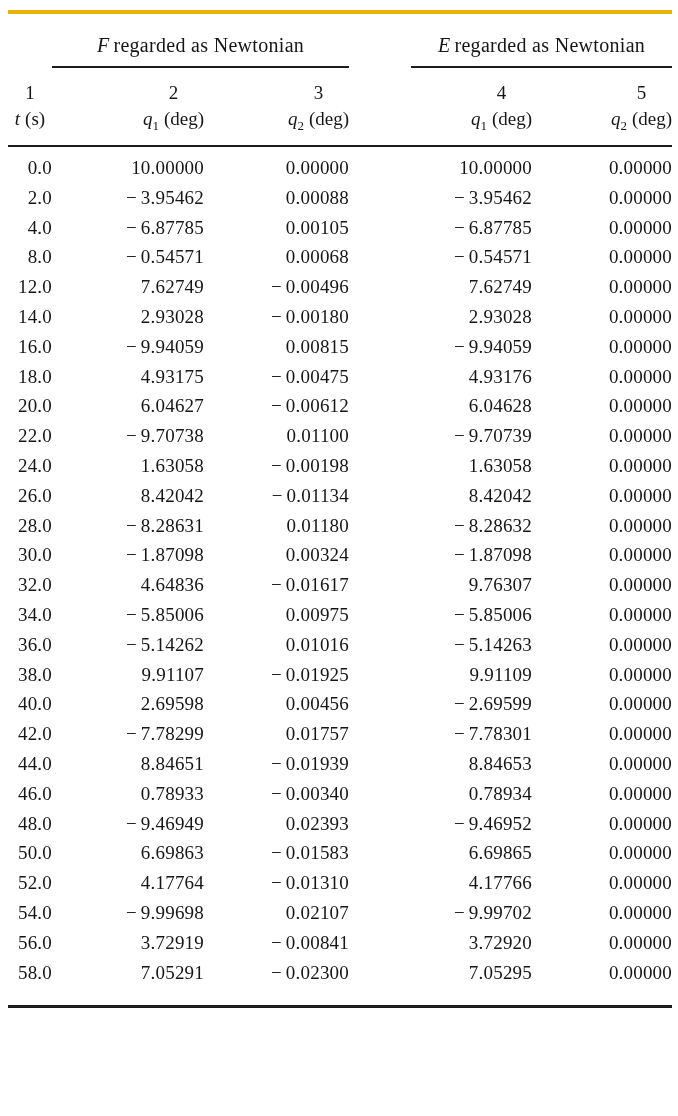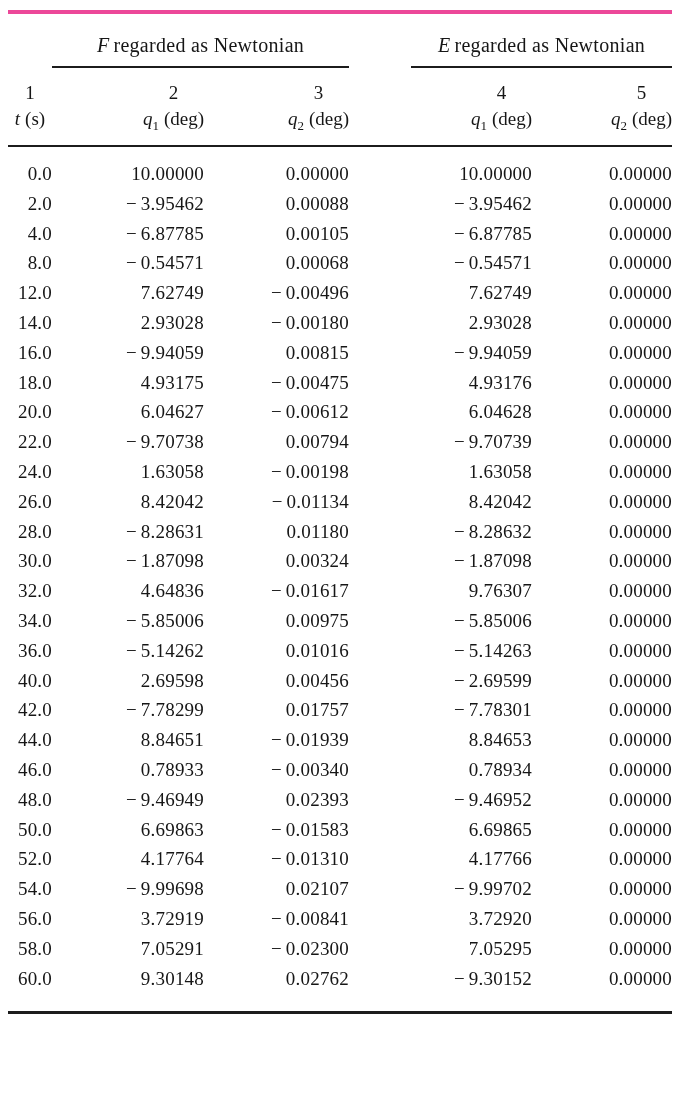--- a/index.html
+++ b/index.html
@@ -9,21 +9,21 @@
     font-family: "Liberation Serif", "DejaVu Serif", serif;
     color: #161616;
   }
   .page { width: 678px; height: 1116px; overflow: hidden; position: relative; }
 
   table.data-table {
     border-collapse: collapse;
     table-layout: fixed;
     width: 664px;
     margin: 10px 0 0 8px;
-    border-top: 4px solid #ec4899;
+    border-top: 4px solid #eab308;
   }
   col.c0 { width: 44px; }
   col.c1 { width: 152px; }
   col.c2 { width: 145px; }
   col.gap { width: 62px; }
   col.c3 { width: 121px; }
   col.c4 { width: 140px; }
 
   th, td { padding: 0; font-weight: normal; }
 
@@ -46,21 +46,21 @@
 
   
   tbody td {
     font-size: 19px;
     line-height: 29.8px;
     text-align: right;
     letter-spacing: 0.2px;
     white-space: nowrap;
   }
   tbody td.spacer { }
-  tbody tr:first-child td { padding-top: 12px; }
+  tbody tr:first-child td { padding-top: 6px; }
   tbody tr:last-child td { padding-bottom: 18px; border-bottom: 3px solid #1c1c1c; }
 </style>
 </head>
 <body>
 
 <div class="page">
   <table class="data-table">
     <colgroup>
       <col class="c0">
         <col class="c1">
@@ -183,21 +183,21 @@
           <td>20.0</td>
           <td>6.04627</td>
           <td>− 0.00612</td>
           <td class="spacer"></td>
           <td>6.04628</td>
           <td>0.00000</td>
         </tr>
         <tr>
           <td>22.0</td>
           <td>− 9.70738</td>
-          <td>0.00794</td>
+          <td>0.01100</td>
           <td class="spacer"></td>
           <td>− 9.70739</td>
           <td>0.00000</td>
         </tr>
         <tr>
           <td>24.0</td>
           <td>1.63058</td>
           <td>− 0.00198</td>
           <td class="spacer"></td>
           <td>1.63058</td>
@@ -245,20 +245,28 @@
         </tr>
         <tr>
           <td>36.0</td>
           <td>− 5.14262</td>
           <td>0.01016</td>
           <td class="spacer"></td>
           <td>− 5.14263</td>
           <td>0.00000</td>
         </tr>
         <tr>
+          <td>38.0</td>
+          <td>9.91107</td>
+          <td>− 0.01925</td>
+          <td class="spacer"></td>
+          <td>9.91109</td>
+          <td>0.00000</td>
+        </tr>
+        <tr>
           <td>40.0</td>
           <td>2.69598</td>
           <td>0.00456</td>
           <td class="spacer"></td>
           <td>− 2.69599</td>
           <td>0.00000</td>
         </tr>
         <tr>
           <td>42.0</td>
           <td>− 7.78299</td>
@@ -324,23 +332,15 @@
           <td>0.00000</td>
         </tr>
         <tr>
           <td>58.0</td>
           <td>7.05291</td>
           <td>− 0.02300</td>
           <td class="spacer"></td>
           <td>7.05295</td>
           <td>0.00000</td>
         </tr>
-        <tr>
-          <td>60.0</td>
-          <td>9.30148</td>
-          <td>0.02762</td>
-          <td class="spacer"></td>
-          <td>− 9.30152</td>
-          <td>0.00000</td>
-        </tr>
       </tbody>
   </table>
 </div>
 
 </body></html>

